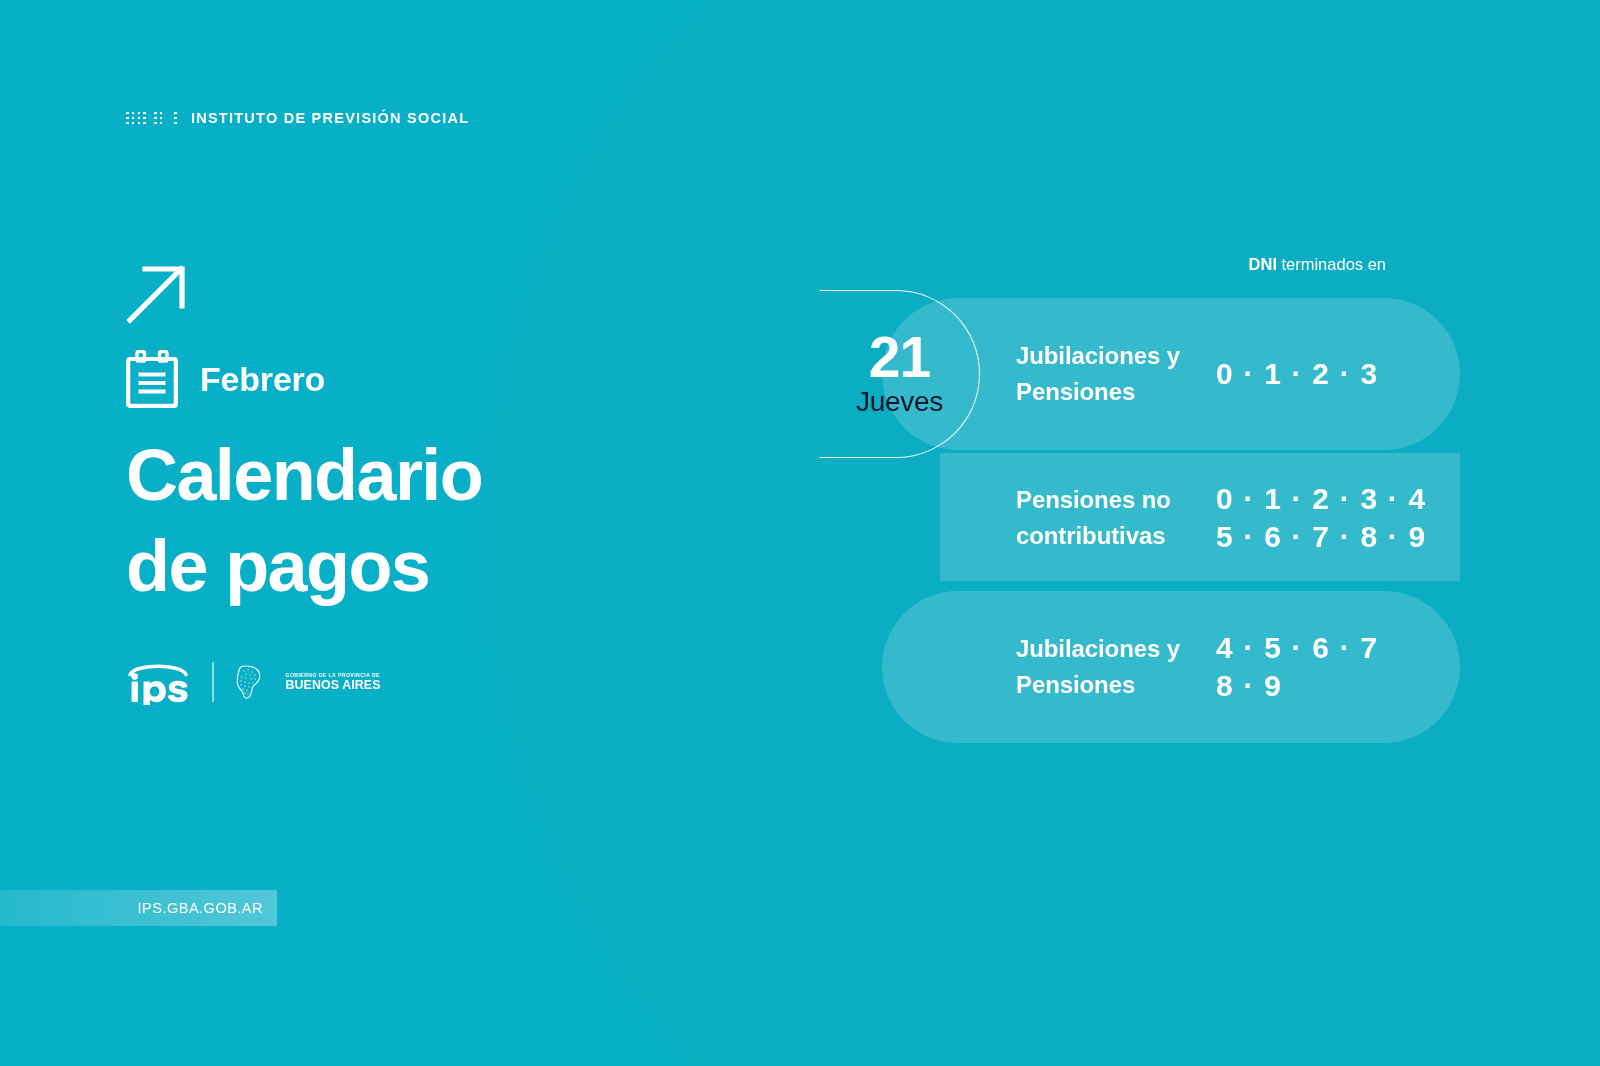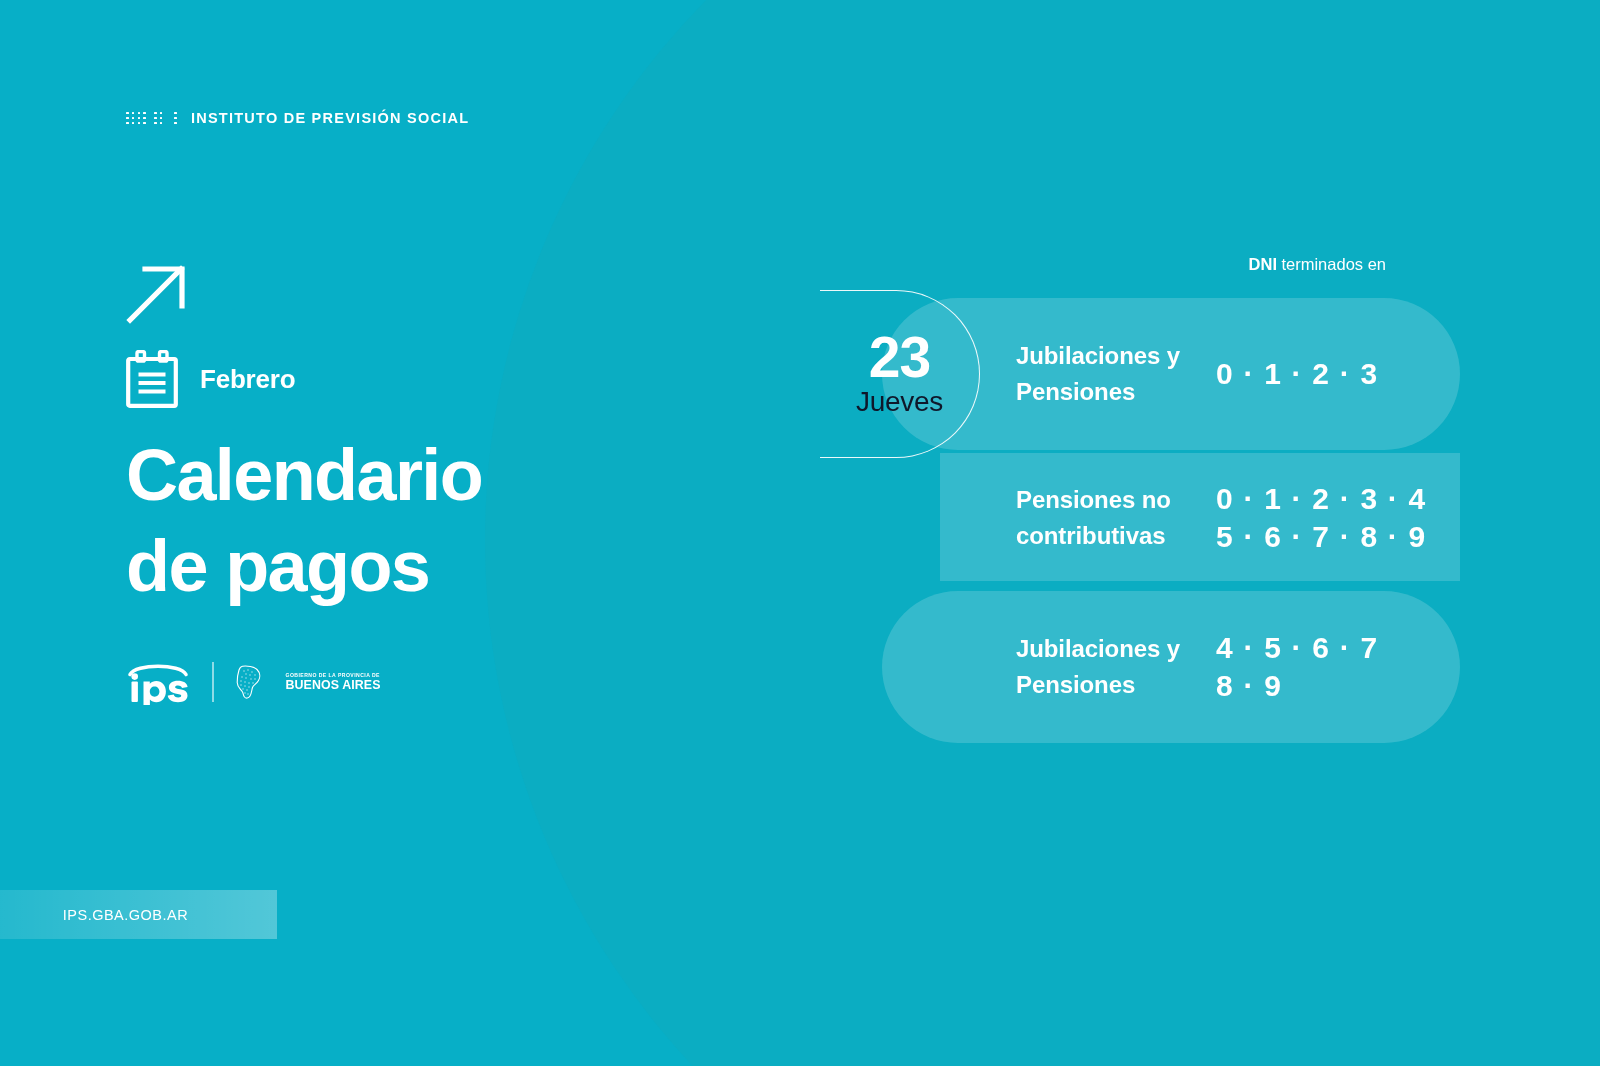--- a/index.html
+++ b/index.html
@@ -41,21 +41,21 @@
     font-size:14.5px; font-weight:700; letter-spacing:1.25px; color:#fff;
   }
 
   
   #left-col { position:absolute; left:126px; top:262px; width:620px; }
 
   #arrow-icon { display:block; width:62px; height:62px; margin-bottom:26px; }
 
   #month-row { display:flex; align-items:center; gap:22px; margin-bottom:22px; }
   #calendar-icon { display:block; width:52px; height:58px; }
-  #month-label { font-size:26px; font-weight:700; letter-spacing:-0.2px;text-align:center; }
+  #month-label { font-size:34px; font-weight:700; letter-spacing:-0.2px;text-align:center; }
 
   #headline {
     font-size:72px; font-weight:700; line-height:1.26;
     letter-spacing:-1.6px; white-space:pre-line;
   }
   #subnote {
     margin-top:8px; font-size:24px; font-style:italic; font-weight:300;
     color:#EAF8FA; letter-spacing:.1px;
   }
 
@@ -64,24 +64,24 @@
   #ips-logo { display:block; width:64px; height:46px; }
   #logo-divider { width:1.5px; height:40px; background:rgba(255,255,255,.55); }
   #gba-logo { display:flex; align-items:center; gap:24px; }
   #gba-map { display:block; width:26px; height:34px; }
   #gba-text { line-height:1; }
   #gba-top { display:block; font-size:5.1px; font-weight:700; letter-spacing:.45px; color:#fff; }
   #gba-bottom { display:block; font-size:12.4px; font-weight:700; letter-spacing:.1px; color:#fff; margin-top:1px; }
 
   
   #url-badge {
-    position:absolute; left:0; top:890px; width:277px; height:49px;
+    position:absolute; left:0; top:890px; width:277px; height:36px;
     background:linear-gradient(90deg, rgba(255,255,255,.12) 0%, rgba(255,255,255,.30) 100%);
-    display:flex; align-items:center; justify-content:center;
-    padding-right:26px;
+    display:flex; align-items:center; justify-content:flex-end;
+    padding-right:14px;
   }
   #url-text { font-size:14.5px; font-weight:400; letter-spacing:.5px; color:#fff; }
 
   
   #right-panel { position:absolute; left:820px; top:255px; width:640px; }
   #dni-header { text-align:right; padding-right:74px; margin-bottom:16px; }
   #dni-header .b { font-weight:700; font-size:16.5px; }
   #dni-header .r { font-weight:400; font-size:16.5px; }
 
   .pay-row { position:relative; height:168px; }
@@ -249,21 +249,21 @@
   <div id="right-panel">
 
     <div id="dni-header">
       <span class="b">DNI</span>
       <span class="r"> terminados en</span>
     </div>
 
     <div class="pay-row">
       <div class="pill"></div>
       <div class="day-box">
-        <div class="day-num">23</div>
+        <div class="day-num">21</div>
         <div class="day-name">Jueves</div>
       </div>
       <div class="row-body">
         <div class="benefit">Jubilaciones y
 Pensiones</div>
         <div class="digits">
           <span>0 · 1 · 2 · 3</span>
         </div>
       </div>
     </div>

